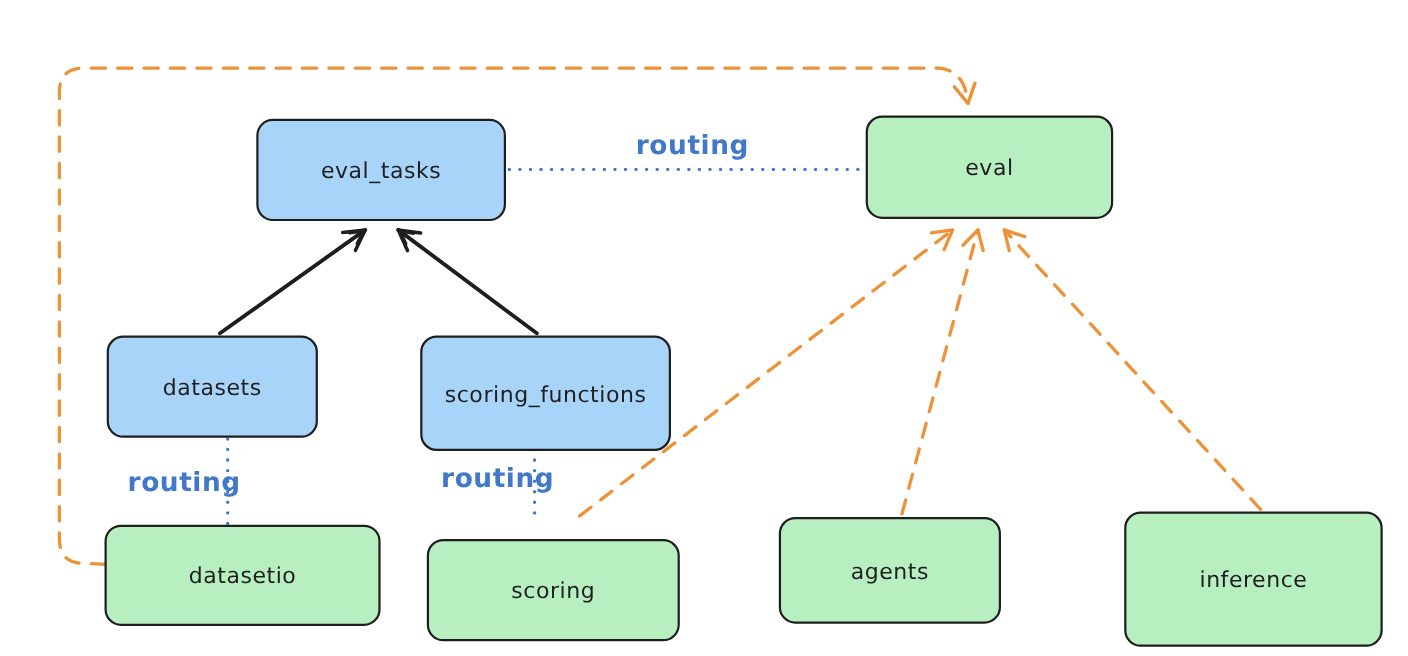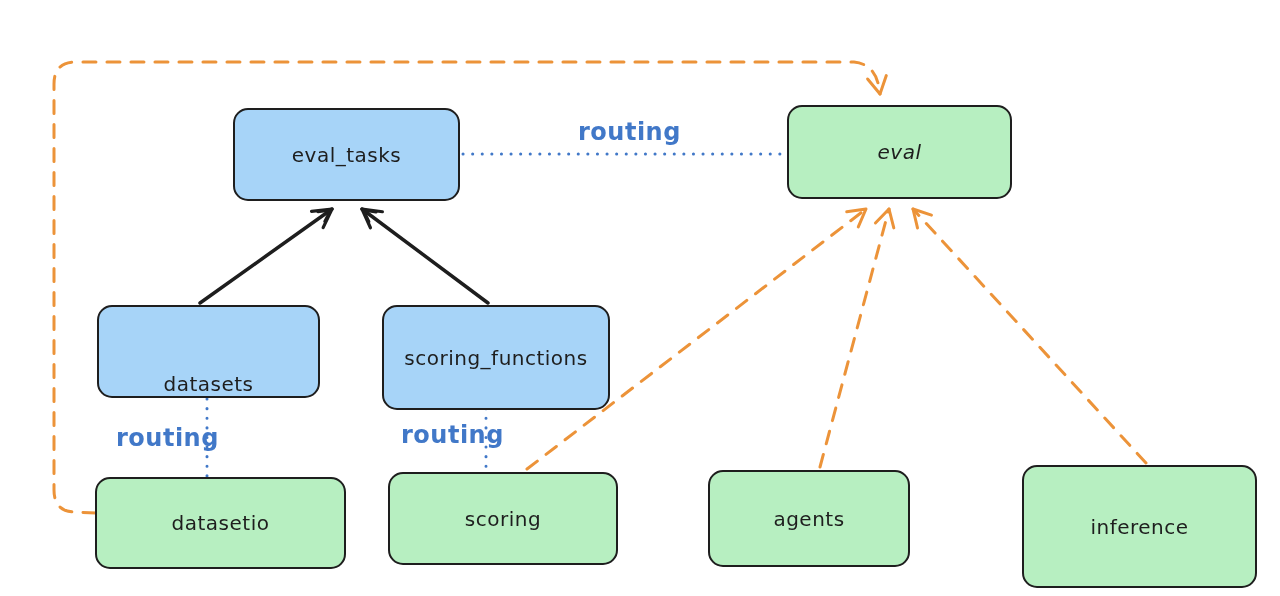--- a/index.html
+++ b/index.html
@@ -99,37 +99,37 @@
     <path class="edge-orange" d="M 527 469 L 866 209" marker-end="url(#ah-orange)"></path>
     <path class="edge-orange" d="M 820 467 L 889 209" marker-end="url(#ah-orange)"></path>
     <path class="edge-orange" d="M 1146 463 L 913 209" marker-end="url(#ah-orange)"></path>
     <path class="edge-orange" d="M 96 513 L 74 512 Q 54 511 54 490 L 54 84 Q 54 62 76 62 L 854 62 Q 873 64 878 83 L 880 94" marker-end="url(#ah-orange)"></path>
   </svg>
 
   <div class="node blue" style="left:233px; top:108px; width:227px; height:93px;">
     <span>eval_tasks</span>
   </div>
 
-  <div class="node green" style="left:787px; top:105px; width:225px; height:94px;font-style:italic;">
+  <div class="node green" style="left:787px; top:105px; width:225px; height:94px;">
     <span>eval</span>
   </div>
 
-  <div class="node blue" style="left:97px; top:305px; width:223px; height:93px;align-items:flex-end;">
+  <div class="node blue" style="left:97px; top:305px; width:192px; height:93px;">
     <span>datasets</span>
   </div>
 
   <div class="node blue" style="left:382px; top:305px; width:228px; height:105px;">
     <span>scoring_functions</span>
   </div>
 
   <div class="node green" style="left:95px; top:477px; width:251px; height:92px;">
     <span>datasetio</span>
   </div>
 
-  <div class="node green" style="left:388px; top:472px; width:230px; height:93px;">
+  <div class="node green" style="left:388px; top:490px; width:230px; height:93px;">
     <span>scoring</span>
   </div>
 
   <div class="node green" style="left:708px; top:470px; width:202px; height:97px;">
     <span>agents</span>
   </div>
 
   <div class="node green" style="left:1022px; top:465px; width:235px; height:123px;">
     <span>inference</span>
   </div>

